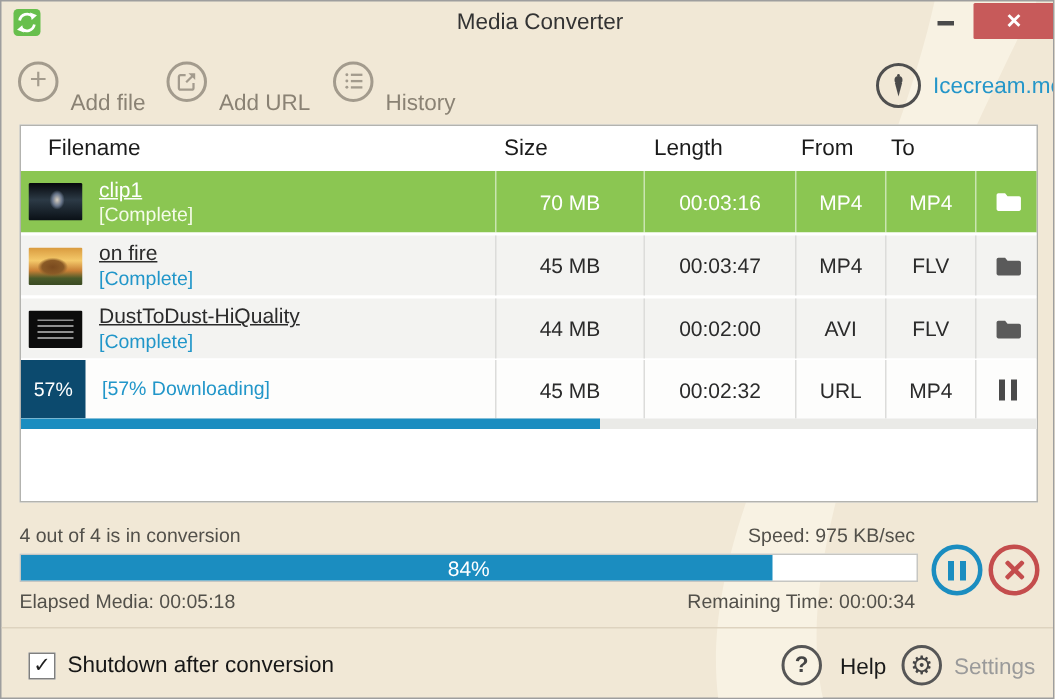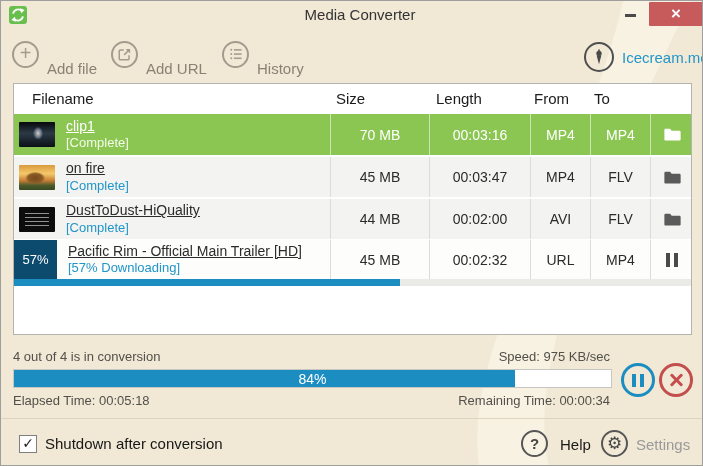--- a/index.html
+++ b/index.html
@@ -273,21 +273,20 @@
           <path d="M0 2.5 C0 1.7 0.7 1 1.5 1 H7 L9 3.5 H18.5 C19.3 3.5 20 4.2 20 5 V14 C20 14.8 19.3 15.5 18.5 15.5 H1.5 C0.7 15.5 0 14.8 0 14 Z" fill="#5a5a5a"></path>
         </svg>
       </div>
     </div>
     <div class="rgap1"></div>
 
     <div class="trow r4">
       <div class="cell fname">
         <div class="thumb57">57%</div>
         <div class="ftext">
-          <div class="fn">Pacific Rim - Official Main Trailer [HD]</div>
           <div class="fs blue">[57% Downloading]</div>
         </div>
       </div>
       <div class="cell">45 MB</div>
       <div class="cell">00:02:32</div>
       <div class="cell">URL</div>
       <div class="cell">MP4</div>
       <div class="cell">
         <span class="pause-sm">
             <i></i>
@@ -301,21 +300,21 @@
   </div>
 
   <div class="layer stat-text" style="left:12px; top:348px">4 out of 4 is in conversion</div>
   <div class="layer stat-text" style="right:92px; top:348px">Speed: 975 KB/sec</div>
 
   <div class="layer pbar">
     <div class="pbar-fill" style="width: 84%;"></div>
     <div class="pbar-label">84%</div>
   </div>
 
-  <div class="layer stat-text" style="left:12px; top:392px">Elapsed Time: 00:05:18</div>
+  <div class="layer stat-text" style="left:12px; top:392px">Elapsed Media: 00:05:18</div>
   <div class="layer stat-text" style="right:92px; top:392px">Remaining Time: 00:00:34</div>
 
   <div class="layer round-btn pause-big">
     <i></i>
       <i></i>
   </div>
   <div class="layer round-btn cancel-big">
     <span class="xwrap">
         <i></i>
         <i></i>

